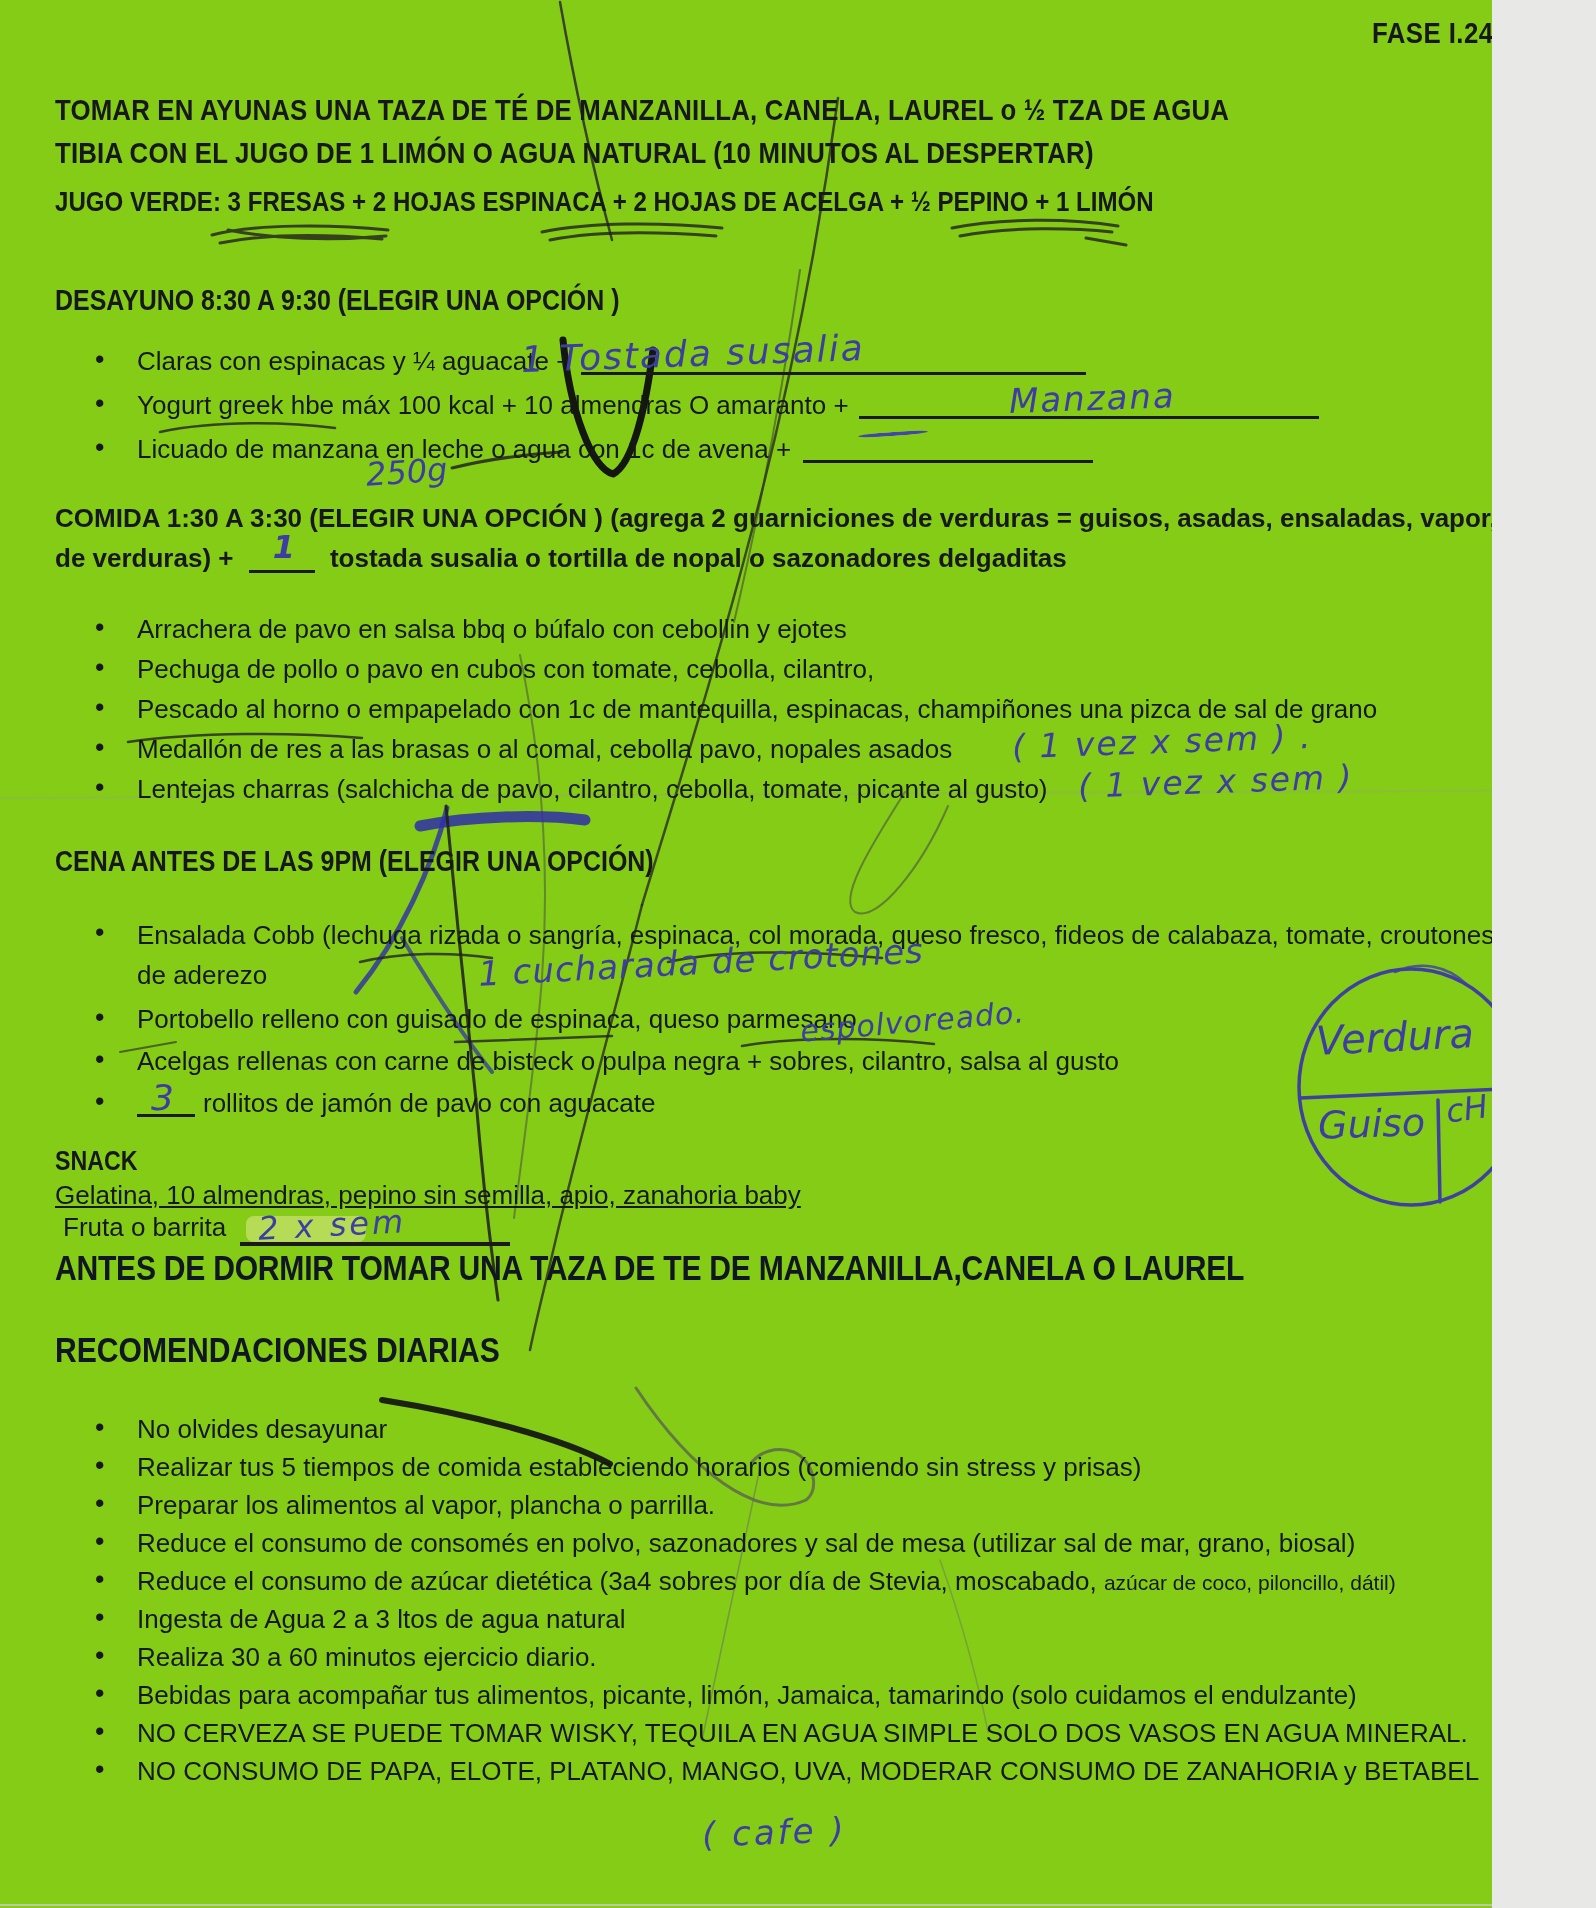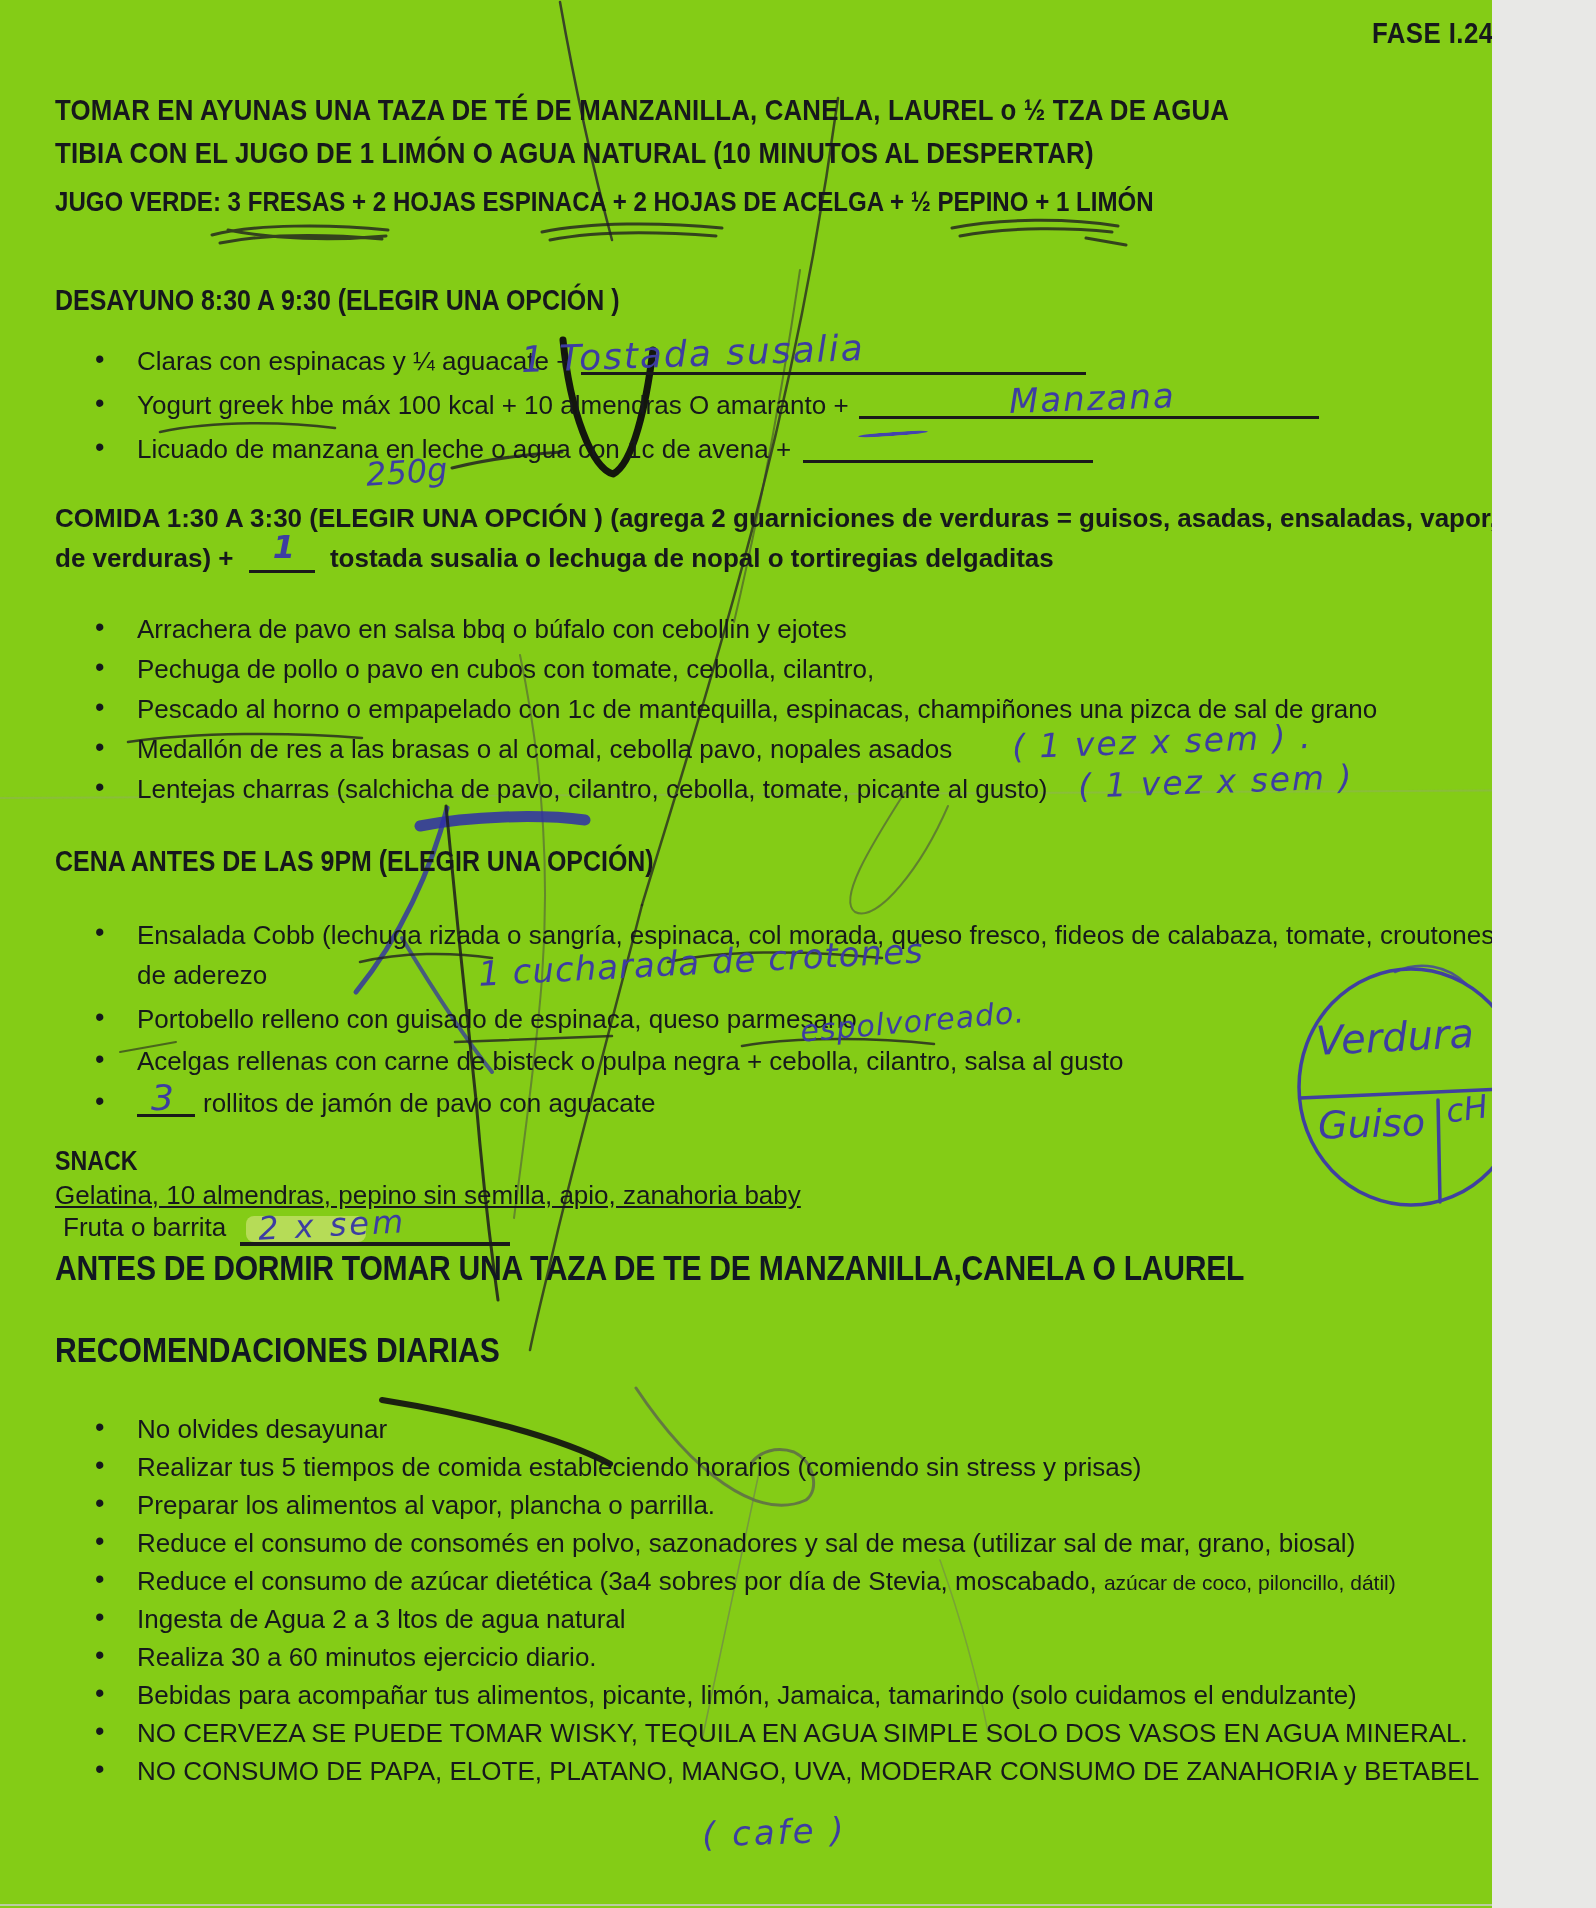--- a/index.html
+++ b/index.html
@@ -133,21 +133,21 @@
       </span>
     </div>
   </div>
   <div class="abs hw hw-250g">250g</div>
 
   <div class="abs comida-head b">
     <span>COMIDA 1:30 A 3:30 (ELEGIR UNA OPCIÓN ) (agrega 2 guarniciones de verduras = guisos, asadas, ensaladas, vapor, sopa de verduras) +</span>
     <span class="blank" style="width:66px; margin:0 8px;">
       <span class="hw hw-on-blank" style="font-size:32px; left:24px;">1</span>
     </span>
-    <span>tostada susalia o lechuga de nopal o tortiregias delgaditas</span>
+    <span>tostada susalia o tortilla de nopal o sazonadores delgaditas</span>
   </div>
   <div class="abs list comida-list">
     <div class="row">
       <span class="dot">•</span>
       <span class="itxt">Arrachera de pavo en salsa bbq o búfalo con cebollin y ejotes</span>
     </div>
     <div class="row">
       <span class="dot">•</span>
       <span class="itxt">Pechuga de pollo o pavo en cubos con tomate, cebolla, cilantro,</span>
     </div>
@@ -173,21 +173,21 @@
     <span class="itxt" style="line-height:1.54;">Ensalada Cobb (lechuga rizada o sangría, espinaca, col morada, queso fresco, fideos de calabaza, tomate, croutones) 1c de aderezo</span>
   </div>
   <div class="abs hw hw-crotones">1 cucharada de crotones</div>
   <div class="abs cena-item row" style="top:1000px;">
     <span class="dot">•</span>
     <span class="itxt">Portobello relleno con guisado de espinaca, queso parmesano</span>
   </div>
   <div class="abs hw hw-espolvo">espolvoreado.</div>
   <div class="abs cena-item row" style="top:1042px;">
     <span class="dot">•</span>
-    <span class="itxt">Acelgas rellenas con carne de bisteck o pulpa negra + cebolla, cilantro, salsa al gusto</span>
+    <span class="itxt">Acelgas rellenas con carne de bisteck o pulpa negra + sobres, cilantro, salsa al gusto</span>
   </div>
   <div class="abs cena-item row" style="top:1084px;">
     <span class="dot">•</span>
     <span class="blank" style="width:58px; margin-right:8px;">
       <span class="hw hw-on-blank" style="font-size:36px; left:14px; bottom:-4px;">3</span>
     </span>
     <span class="itxt">rollitos de jamón de pavo con aguacate</span>
   </div>
 
   <div class="abs circle-note hw">

